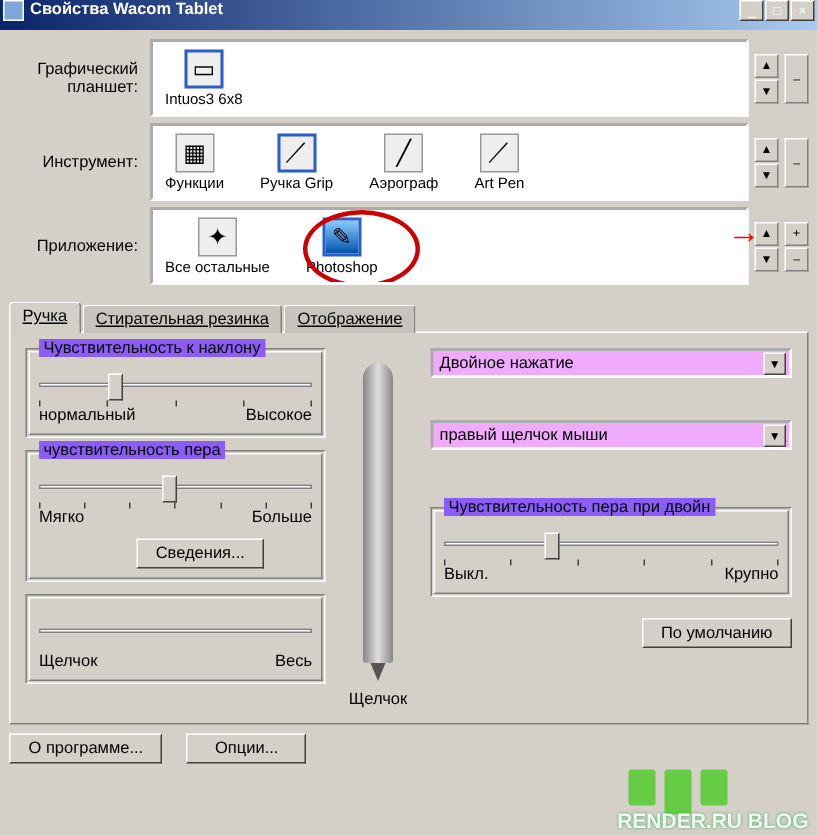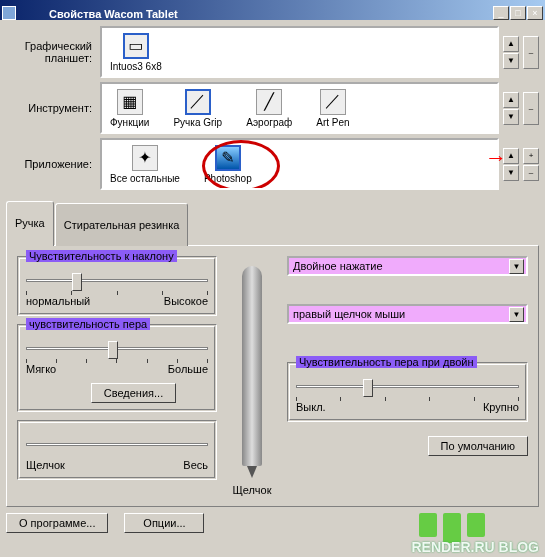--- a/index.html
+++ b/index.html
@@ -1,18 +1,18 @@
 <!DOCTYPE html>
 <html><head>
 <meta charset="utf-8">
 <style>
   * { box-sizing: border-box; font-family: Tahoma, sans-serif; font-size: 11px; }
   body { margin: 0; background: #fff; }
   .window { width: 545px; height: 557px; background: #d4d0c8; position: relative; }
-  .titlebar { height: 20px; background: linear-gradient(to right, #0a246a, #a6caf0); color: #fff; display: flex; align-items: flex-end; padding: 0 2px; gap: 29px; }
+  .titlebar { height: 20px; background: linear-gradient(to right, #0a246a, #a6caf0); color: #fff; display: flex; align-items: flex-start; padding: 0 2px; }
   .titlebar .ticon { width: 14px; height: 14px; background: #7ea6d8; margin-right: 4px; border: 1px solid #fff; }
   .titlebar .title { flex: 1; font-weight: bold; }
   .titlebtns { display: flex; gap: 1px; }
   .titlebtn { width: 16px; height: 14px; background: #d4d0c8; border: 1px solid #fff; border-right-color: #404040; border-bottom-color: #404040; display: flex; align-items: center; justify-content: center; font-size: 9px; line-height: 1; }
   
   .client { padding: 6px; position: relative; }
   
   .selrow { display: flex; align-items: center; gap: 4px; margin-bottom: 4px; }
   .sellabel { width: 90px; text-align: right; padding-right: 4px; }
   .selbox { flex: 1; height: 52px; border: 2px inset #fff; background: #fff; display: flex; align-items: center; overflow: hidden; position: relative; padding-left: 8px; gap: 24px; }
@@ -24,21 +24,21 @@
   .item.sel .ico { border: 2px solid #2a5fc9; }
   .item .lbl { font-size: 10px; white-space: nowrap; }
   
   .sidecol { display: flex; flex-direction: column; gap: 1px; }
   
   .circle { position: absolute; border: 3px solid #c00; border-radius: 50%; width: 78px; height: 52px; pointer-events: none; }
   .arrow { position: absolute; color: #f00; font-size: 22px; font-weight: bold; pointer-events: none; }
   
   .tabpanel { margin-top: 10px; }
   .tabs { display: flex; position: relative; top: 1px; z-index: 2; }
-  .tab { padding: 15px 8px; background: #d4d0c8; border: 1px solid #fff; border-right-color: #808080; border-bottom: none; border-radius: 3px 3px 0 0; margin-right: 1px; cursor: pointer; }
+  .tab { padding: 3px 8px; background: #d4d0c8; border: 1px solid #fff; border-right-color: #808080; border-bottom: none; border-radius: 3px 3px 0 0; margin-right: 1px; cursor: pointer; text-decoration: underline; }
   .tab.active { background: #d4d0c8; position: relative; z-index: 3; }
   .tab:not(.active) { margin-top: 2px; background: #c8c4bc; }
   .tabcontent { border: 1px solid #fff; border-right-color: #808080; border-bottom-color: #808080; padding: 10px; position: relative; }
   
   .group { border: 1px solid #808080; border-right-color: #fff; border-bottom-color: #fff; padding: 8px; margin-bottom: 8px; position: relative; }
   .group::before { content: ''; position: absolute; inset: 1px; border: 1px solid #fff; border-right-color: #808080; border-bottom-color: #808080; pointer-events: none; }
   .group > .glabel { position: absolute; top: -7px; left: 8px; background: #8b5cf6; padding: 0 3px; z-index: 1; }
   .group > * { position: relative; z-index: 1; }
   
   .slidertrack { height: 18px; position: relative; margin: 6px 0; }
@@ -153,20 +153,21 @@
         <div class="sbtn">+</div>
         <div class="sbtn">–</div>
       </div>
       <div class="arrow" style="right:32px; top:4px;">→</div>
     </div>
 
     <div class="tabpanel">
       <div class="tabs">
         <div class="tab active">Ручка</div>
         <div class="tab">Стирательная резинка</div>
+        <div class="tab">Отображение</div>
       </div>
       <div class="tabcontent">
         <div class="layout">
 
           <div class="lcol">
             <div class="group">
               <div class="glabel">Чувствительность к наклону</div>
               <div class="slidertrack">
                 <div class="rail"></div>
                   <div class="thumb" style="left:25%;"></div>

